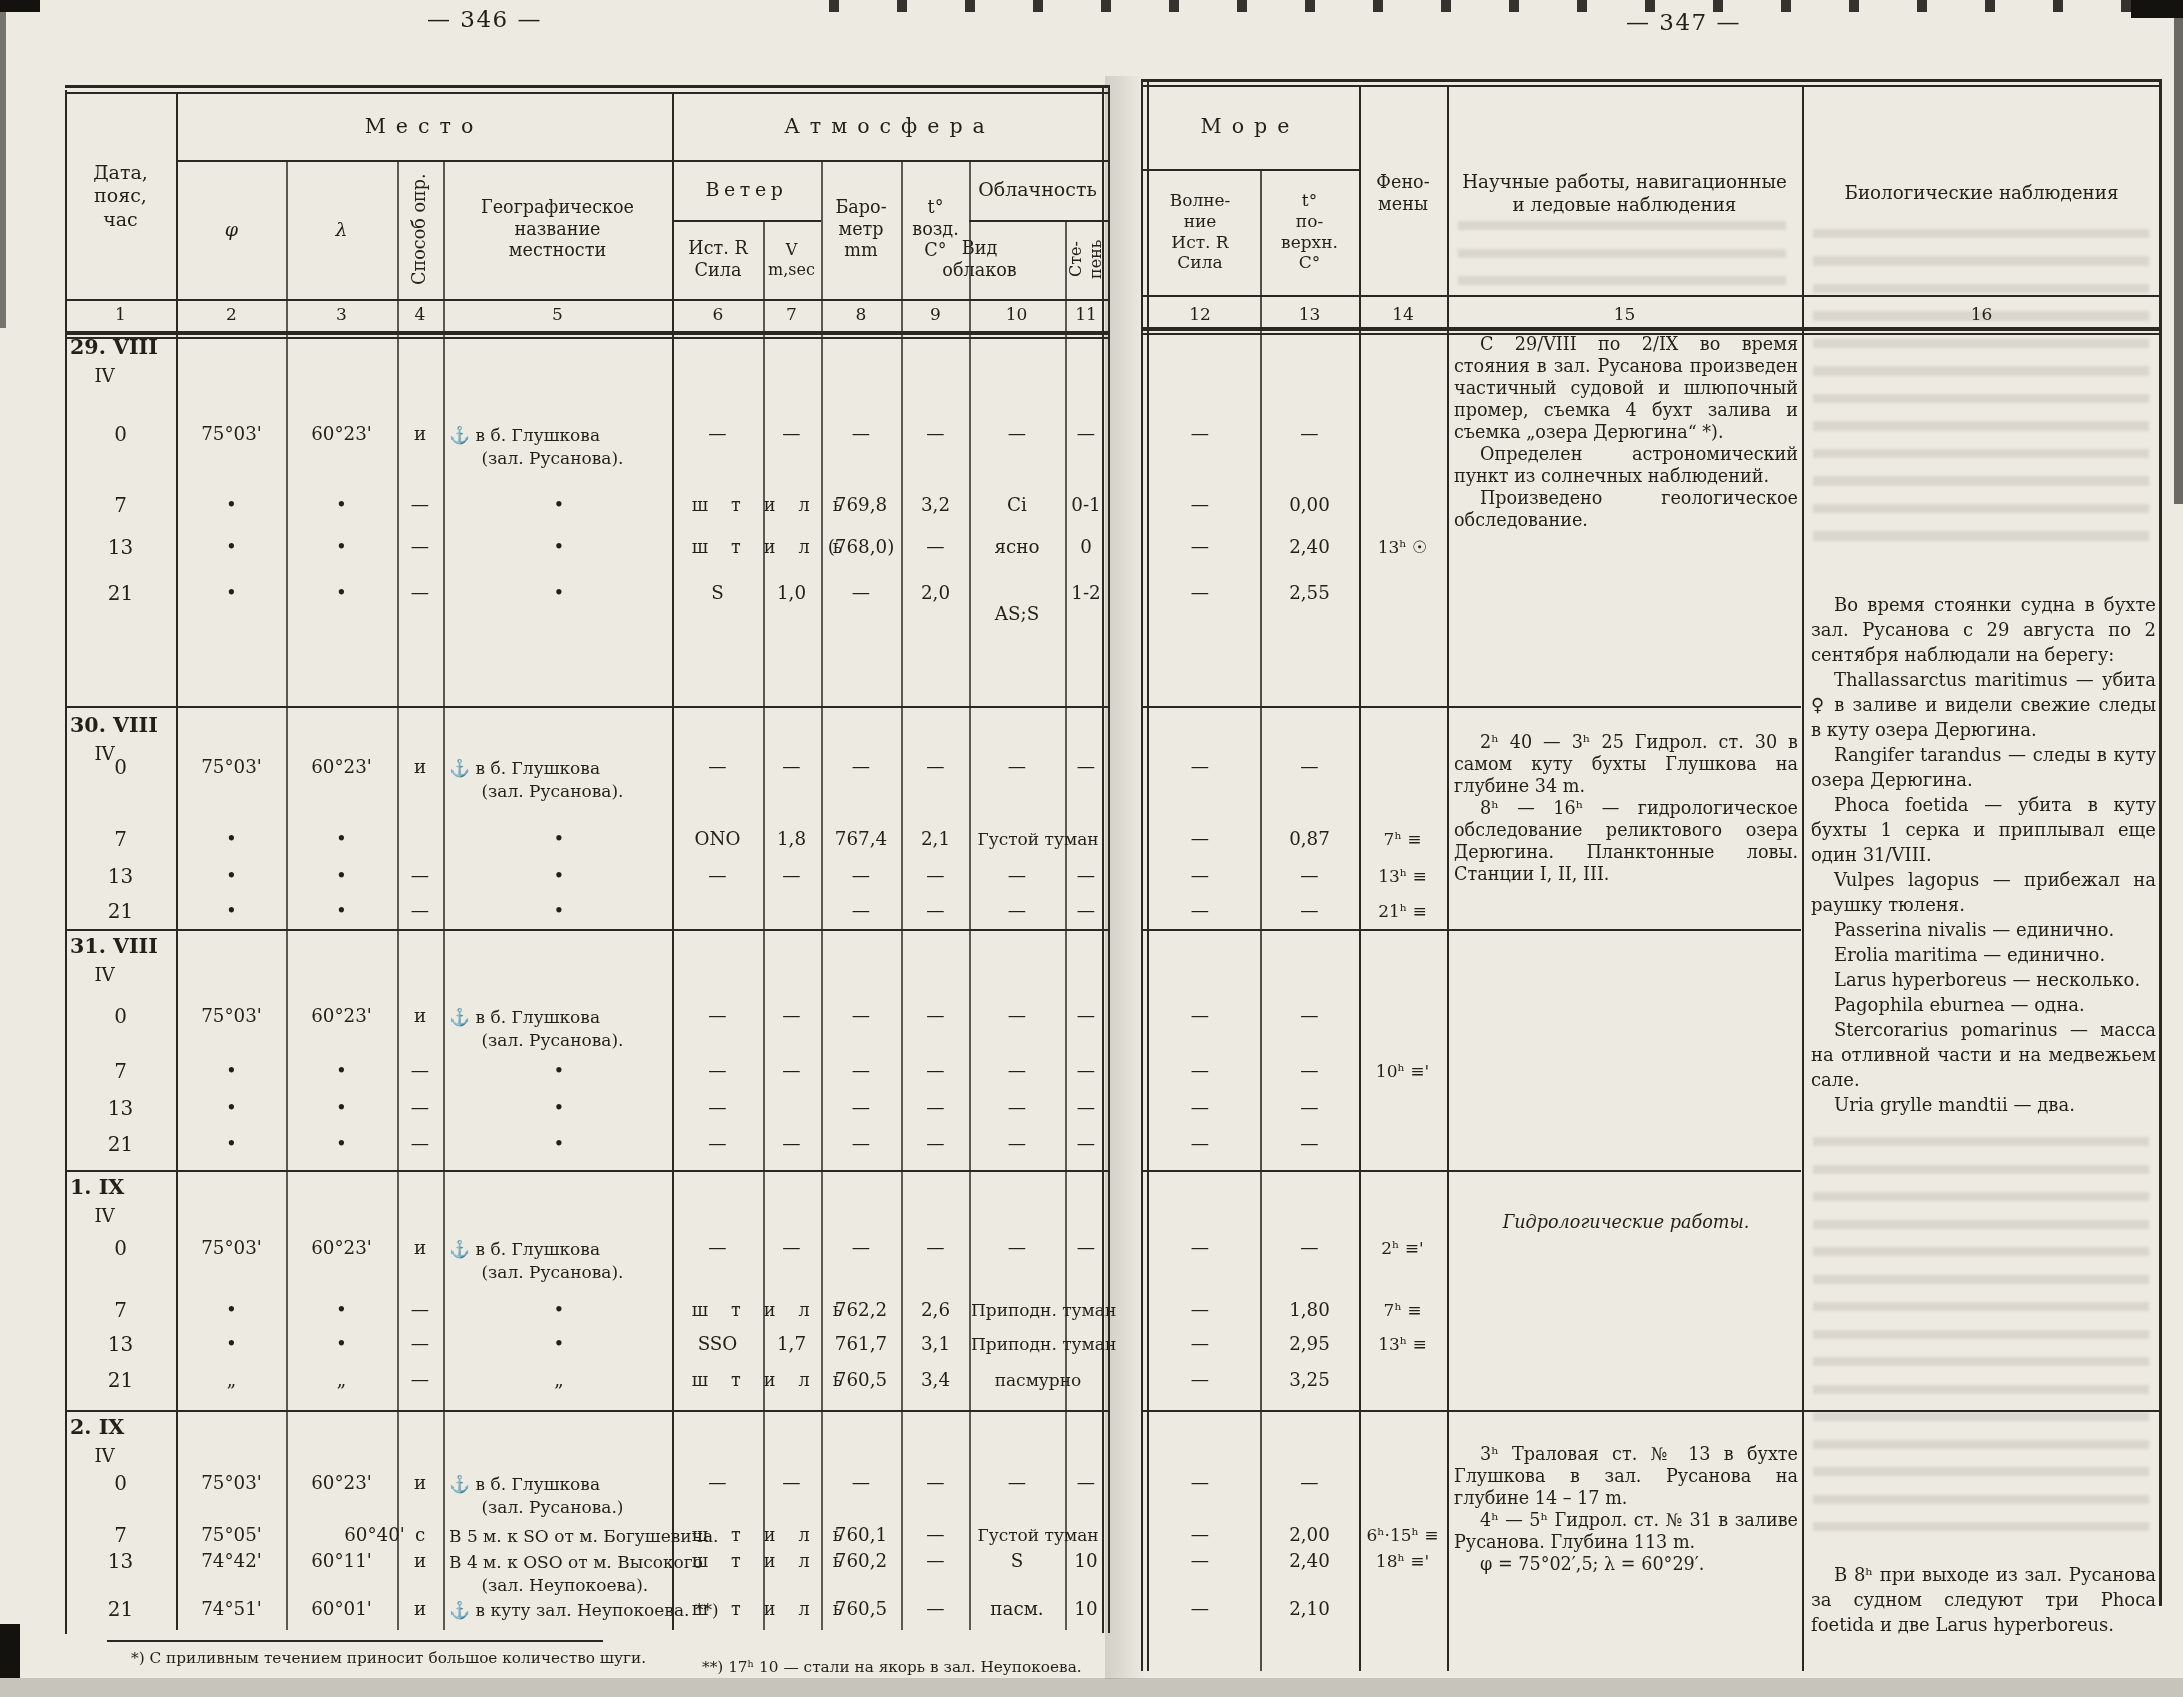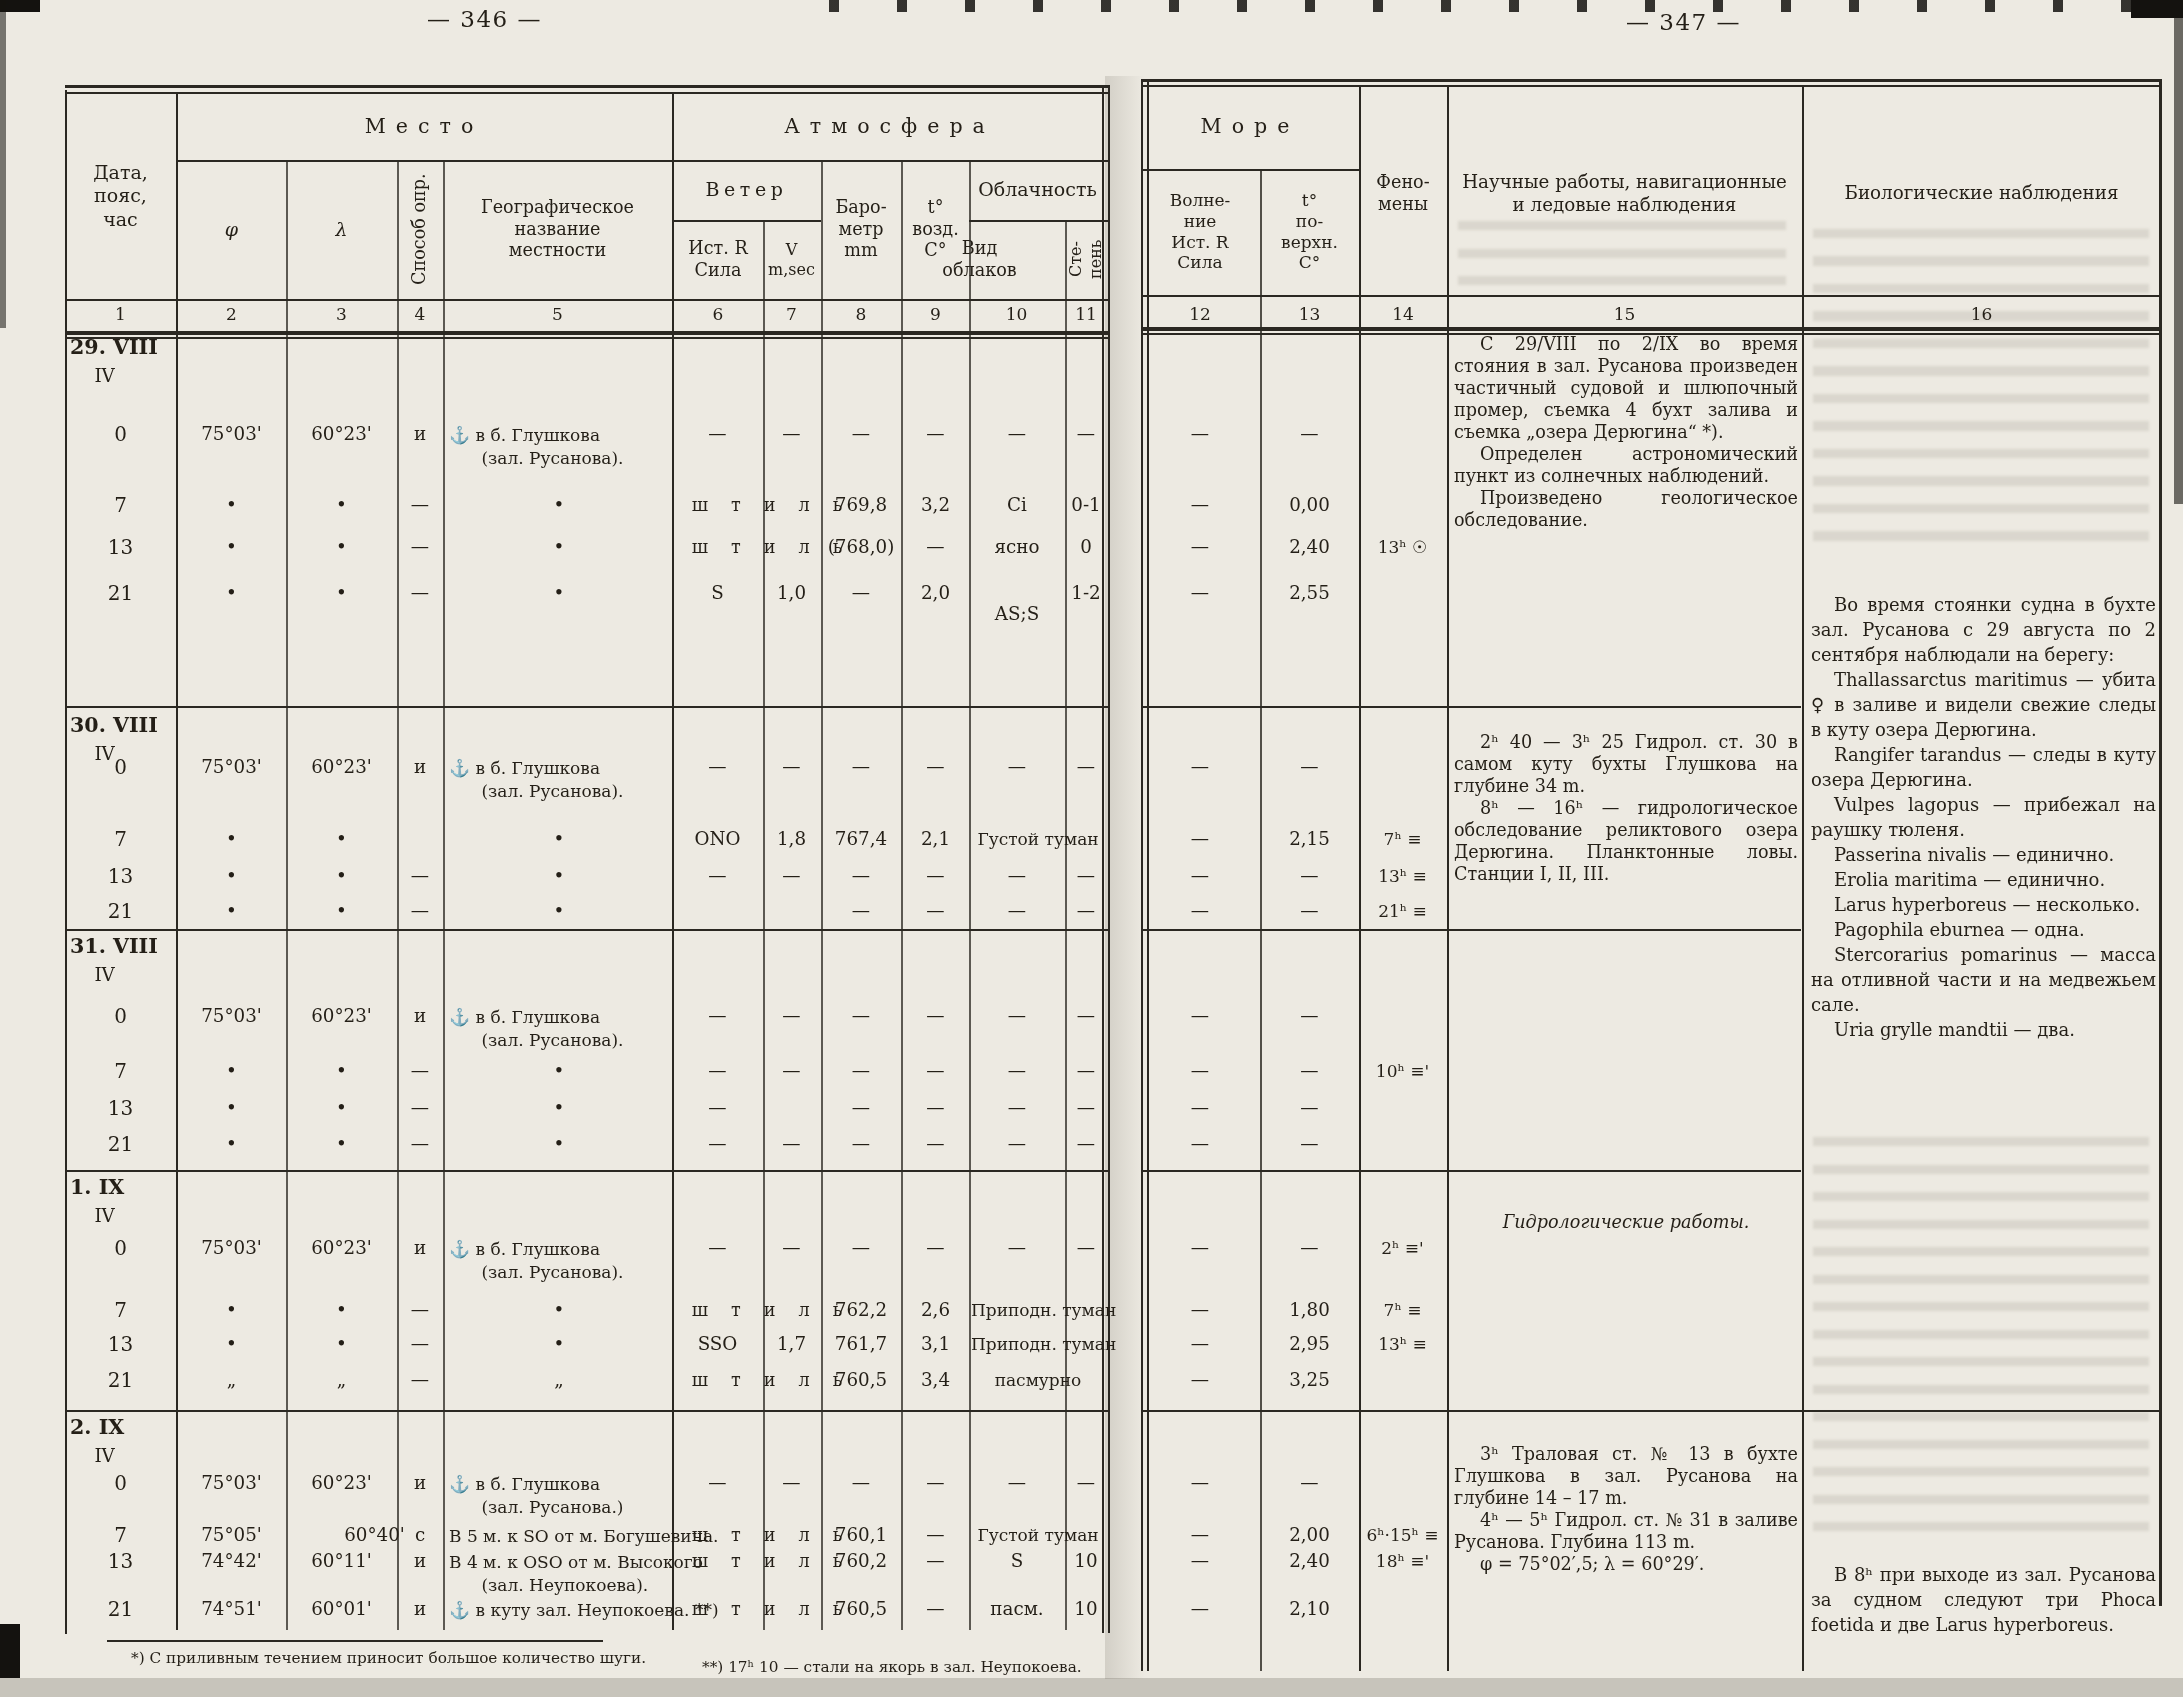--- a/index.html
+++ b/index.html
@@ -123,20 +123,21 @@
   <div class="notes" style="left:1454px;top:1443px;">
       <p>3ʰ Траловая ст. № 13 в бухте Глушкова в зал. Русанова на глубине 14 – 17 m.</p>
       <p>4ʰ — 5ʰ Гидрол. ст. № 31 в заливе Русанова. Глубина 113 m.</p>
       <p>φ = 75°02′,5;  λ = 60°29′.</p>
     </div>
 
   <div class="bio" style="left:1811px;top:592px;">
       <p>Во время стоянки судна в бухте зал. Русанова с 29 августа по 2 сентября наблюдали на берегу:</p>
       <p>Thallassarctus maritimus — убита ♀ в заливе и видели свежие следы в куту озера Дерюгина.</p>
       <p>Rangifer tarandus — следы в куту озера Дерюгина.</p>
+      <p>Phoca foetida — убита в куту бухты 1 серка и приплывал еще один 31/VIII.</p>
       <p>Vulpes lagopus — прибежал на раушку тюленя.</p>
       <p>Passerina nivalis — единично.</p>
       <p>Erolia maritima — единично.</p>
       <p>Larus hyperboreus — несколько.</p>
       <p>Pagophila eburnea — одна.</p>
       <p>Stercorarius pomarinus — масса на отливной части и на медвежьем сале.</p>
       <p>Uria grylle mandtii — два.</p>
     </div>
   <div class="bio" style="left:1811px;top:1562px;">
       <p>В 8ʰ при выходе из зал. Русанова за судном следуют три Phoca foetida и две Larus hyperboreus.</p>
@@ -264,21 +265,21 @@
       <div class="cell h" style="left: 65px; top: 829px; width: 111px;">7</div>
       <div class="cell phi" style="left: 176px; top: 829px; width: 111px;">•</div>
       <div class="cell lam" style="left: 286px; top: 829px; width: 111px;">•</div>
       <div class="cell pl" style="left: 449px; top: 829px; width: 220px;">•</div>
       <div class="cell wd" style="left: 675px; top: 829px; width: 85px;">ONO</div>
       <div class="cell wv" style="left: 763px; top: 829px; width: 57px;">1,8</div>
       <div class="cell ba" style="left: 821px; top: 829px; width: 80px;">767,4</div>
       <div class="cell ta" style="left: 901px; top: 829px; width: 69px;">2,1</div>
       <div class="cell cl cspan" style="left: 971px; top: 829px; width: 134px;">Густой туман</div>
       <div class="cell wa" style="left: 1141px; top: 829px; width: 118px;">—</div>
-      <div class="cell ts" style="left: 1260px; top: 829px; width: 99px;">2,15</div>
+      <div class="cell ts" style="left: 1260px; top: 829px; width: 99px;">0,87</div>
       <div class="cell ph" style="left: 1360px; top: 829px; width: 85px;">7ʰ ≡</div>
       <div class="cell h" style="left: 65px; top: 866px; width: 111px;">13</div>
       <div class="cell phi" style="left: 176px; top: 866px; width: 111px;">•</div>
       <div class="cell lam" style="left: 286px; top: 866px; width: 111px;">•</div>
       <div class="cell m" style="left: 397px; top: 866px; width: 46px;">—</div>
       <div class="cell pl" style="left: 449px; top: 866px; width: 220px;">•</div>
       <div class="cell wd" style="left: 675px; top: 866px; width: 85px;">—</div>
       <div class="cell wv" style="left: 763px; top: 866px; width: 57px;">—</div>
       <div class="cell ba" style="left: 821px; top: 866px; width: 80px;">—</div>
       <div class="cell ta" style="left: 901px; top: 866px; width: 69px;">—</div>

